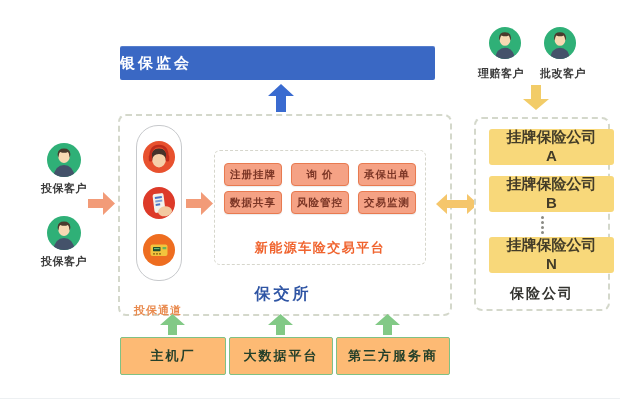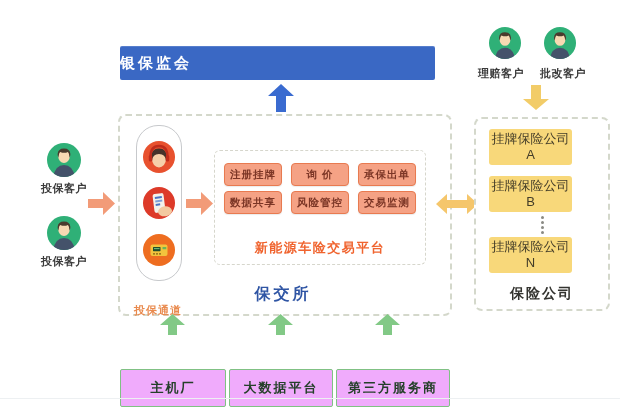--- a/index.html
+++ b/index.html
@@ -50,42 +50,42 @@
   .exchange-name{
     left:118px;top:284px;width:330px;text-align:center;
     font-size:16px;font-weight:bold;color:#2f55a4;letter-spacing:3px;
   }
   
   .right-box{
     left:474px;top:117px;width:132px;height:190px;
     border:2px dashed #d4d8cb;border-radius:8px;background:#ffffff;
   }
   .company{
-    position:absolute;left:13px;width:83px;height:36px;background:#f8d87a;border-radius:3px;
+    position:absolute;left:13px;width:125px;height:36px;background:#f8d87a;border-radius:3px;
     display:flex;flex-direction:column;align-items:center;justify-content:center;
-    font-size:13px;font-weight:normal;color:#433c28;line-height:1.25;
+    font-size:15px;font-weight:bold;color:#433c28;line-height:1.25;
   }
   .v-ellipsis{
     position:absolute;left:0;right:0;top:95px;height:21px;
     display:flex;flex-direction:column;align-items:center;justify-content:center;gap:2px;
   }
   .v-ellipsis i{width:3px;height:3px;border-radius:50%;background:#8a8a84;}
   .insurers-name{
     position:absolute;left:0;right:0;bottom:6px;text-align:center;
     font-size:14px;font-weight:bold;color:#33332f;letter-spacing:2px;
   }
   
   .avatar{width:34px;height:34px;}
   .avatar-sm{width:32px;height:32px;}
   .cust-label{font-size:11px;font-weight:bold;color:#3b3b3b;text-align:center;letter-spacing:.5px;}
   
   .partner{
-    top:337px;height:36px;background:#f0abfc;border:1px solid #80c184;border-radius:2px;
+    top:337px;height:36px;background:#fdba74;border:1px solid #80c184;border-radius:2px;
     display:flex;align-items:center;justify-content:center;
-    font-size:13px;font-weight:bold;color:#25402a;letter-spacing:2px;margin-top:32px;
+    font-size:13px;font-weight:bold;color:#25402a;letter-spacing:2px;
   }
   .baseline{left:0;right:0;top:398px;height:1px;background:#edf0f2;}
   svg{display:block;}
 </style>
 </head>
 <body>
 
 <div id="canvas">
 
   <svg width="0" height="0" style="position:absolute">

